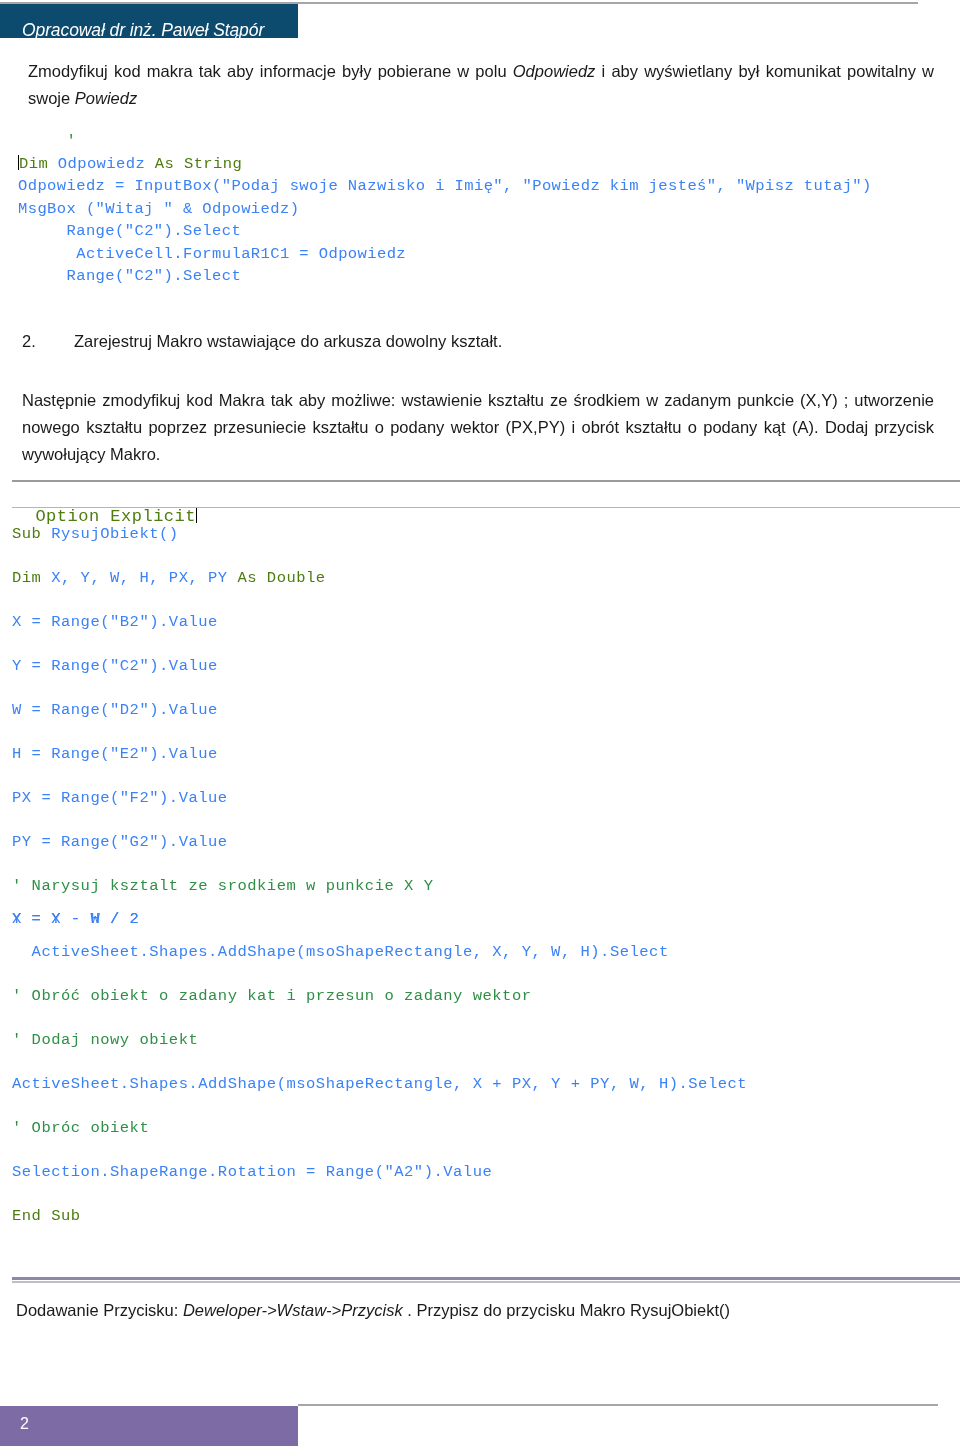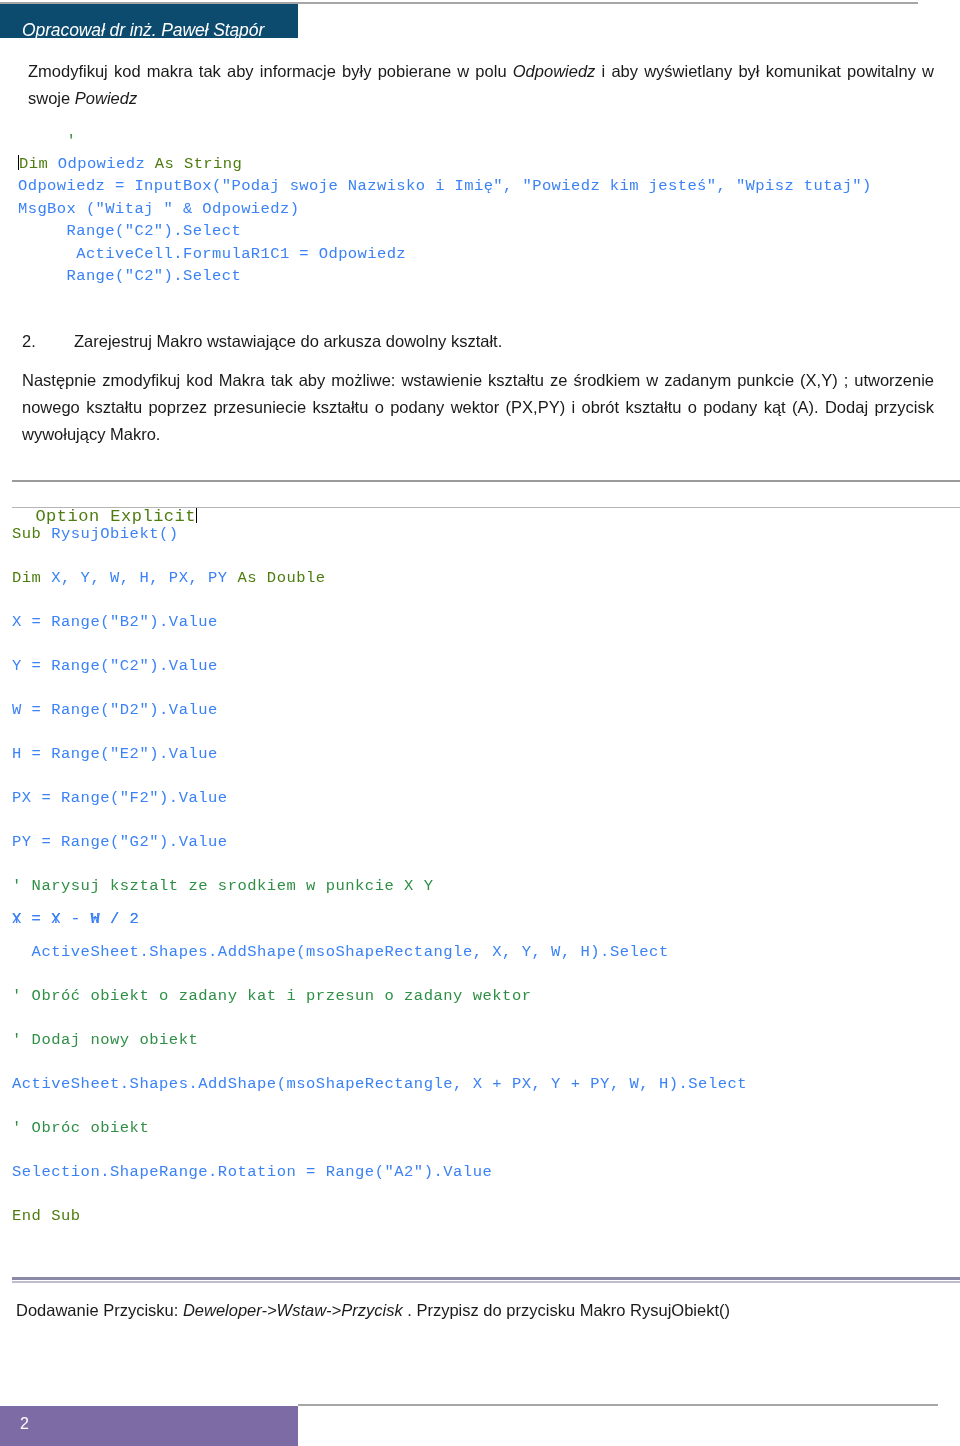--- a/index.html
+++ b/index.html
@@ -170,21 +170,21 @@
 
 <div class="para" id="intro-para">
   <span>Zmodyfikuj kod makra tak aby informacje były pobierane w polu </span><i>Odpowiedz</i><span> i aby wyświetlany był komunikat powitalny w swoje </span><i>Powiedz</i>
 </div>
 
 <div class="code-shot" id="code-block-1"><div class="ln">     <span class="cmt">'</span></div><div class="ln"><span class="caret" style="position: relative; left: 0px;"></span><span class="kw">Dim</span><span class="plain"> Odpowiedz </span><span class="kw">As String</span></div><div class="ln"><span class="plain">Odpowiedz = InputBox("Podaj swoje Nazwisko i Imię", "Powiedz kim jesteś", "Wpisz tutaj")</span></div><div class="ln"><span class="plain">MsgBox ("Witaj " &amp; Odpowiedz)</span></div><div class="ln">     <span class="plain">Range("C2").Select</span></div><div class="ln">      <span class="plain">ActiveCell.FormulaR1C1 = Odpowiedz</span></div><div class="ln">     <span class="plain">Range("C2").Select</span></div></div>
 
 <div class="para" id="task2-heading">
   <span class="num">2.</span><span>Zarejestruj Makro wstawiające do arkusza dowolny kształt.</span>
 </div>
-<div class="para" id="task2-para" style="top:367px;">Następnie zmodyfikuj kod Makra tak aby możliwe: wstawienie kształtu ze środkiem w zadanym punkcie (X,Y) ; utworzenie nowego kształtu poprzez przesuniecie kształtu o podany wektor  (PX,PY) i obrót kształtu o podany kąt (A). Dodaj przycisk wywołujący Makro.</div>
+<div class="para" id="task2-para" style="top:387px;">Następnie zmodyfikuj kod Makra tak aby możliwe: wstawienie kształtu ze środkiem w zadanym punkcie (X,Y) ; utworzenie nowego kształtu poprzez przesuniecie kształtu o podany wektor  (PX,PY) i obrót kształtu o podany kąt (A). Dodaj przycisk wywołujący Makro.</div>
 
 <div style="position:absolute; left:12px; top:0; width:948px; height:1446px; pointer-events:none;">
   <div class="vba-rule-top"></div>
   <div class="vba-rule-mid"></div>
   <div class="vba-rule-bottom"></div>
   <div class="vba-rule-bottom2"></div>
 </div>
 
 <div class="code-shot" id="code-option-line" style="position:absolute; left:14px; top:484px; font-family:'Liberation Mono','DejaVu Sans Mono',monospace; font-size:17px; line-height:22px; letter-spacing:0.5px;">
   <span class="kw">Option</span><span class="plain"> </span><span class="kw">Explicit</span><span class="caret"></span>

